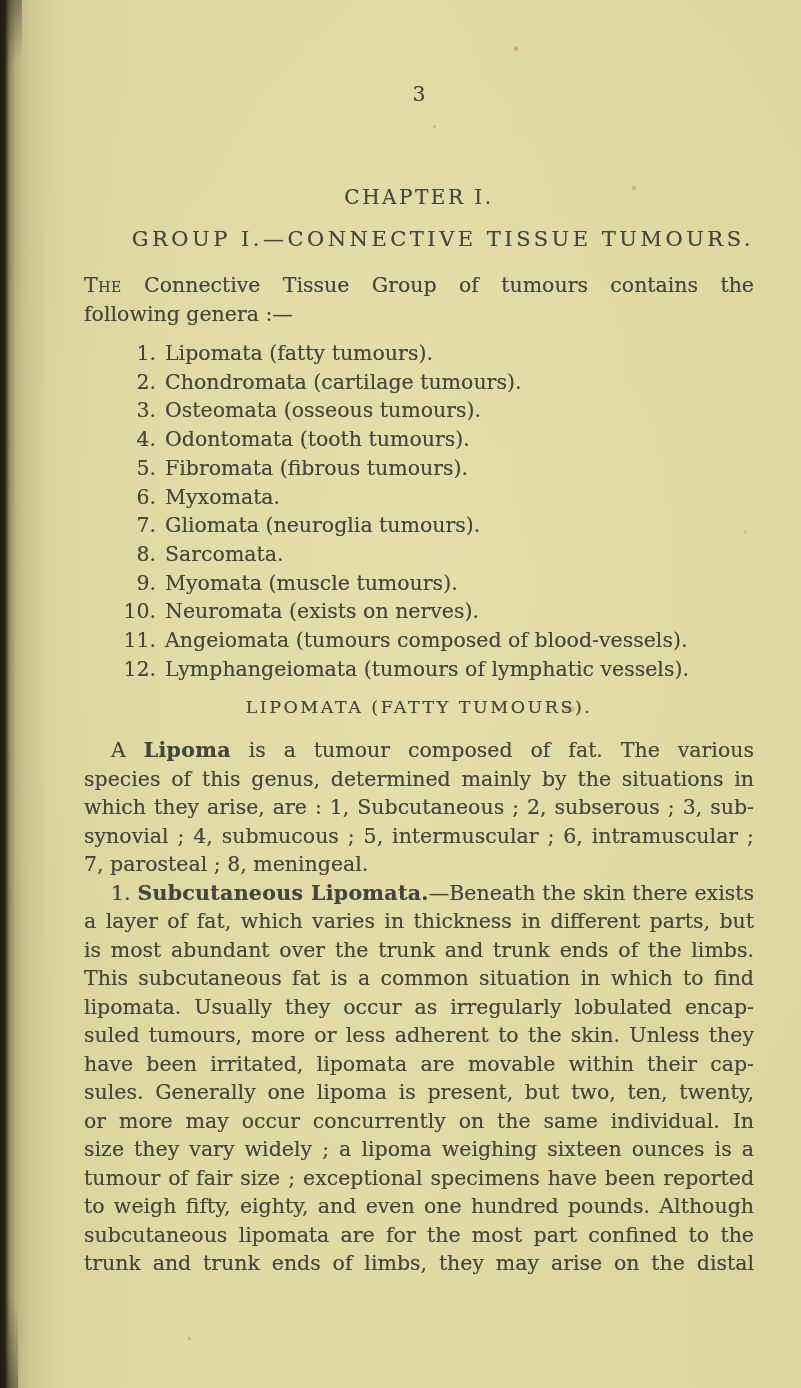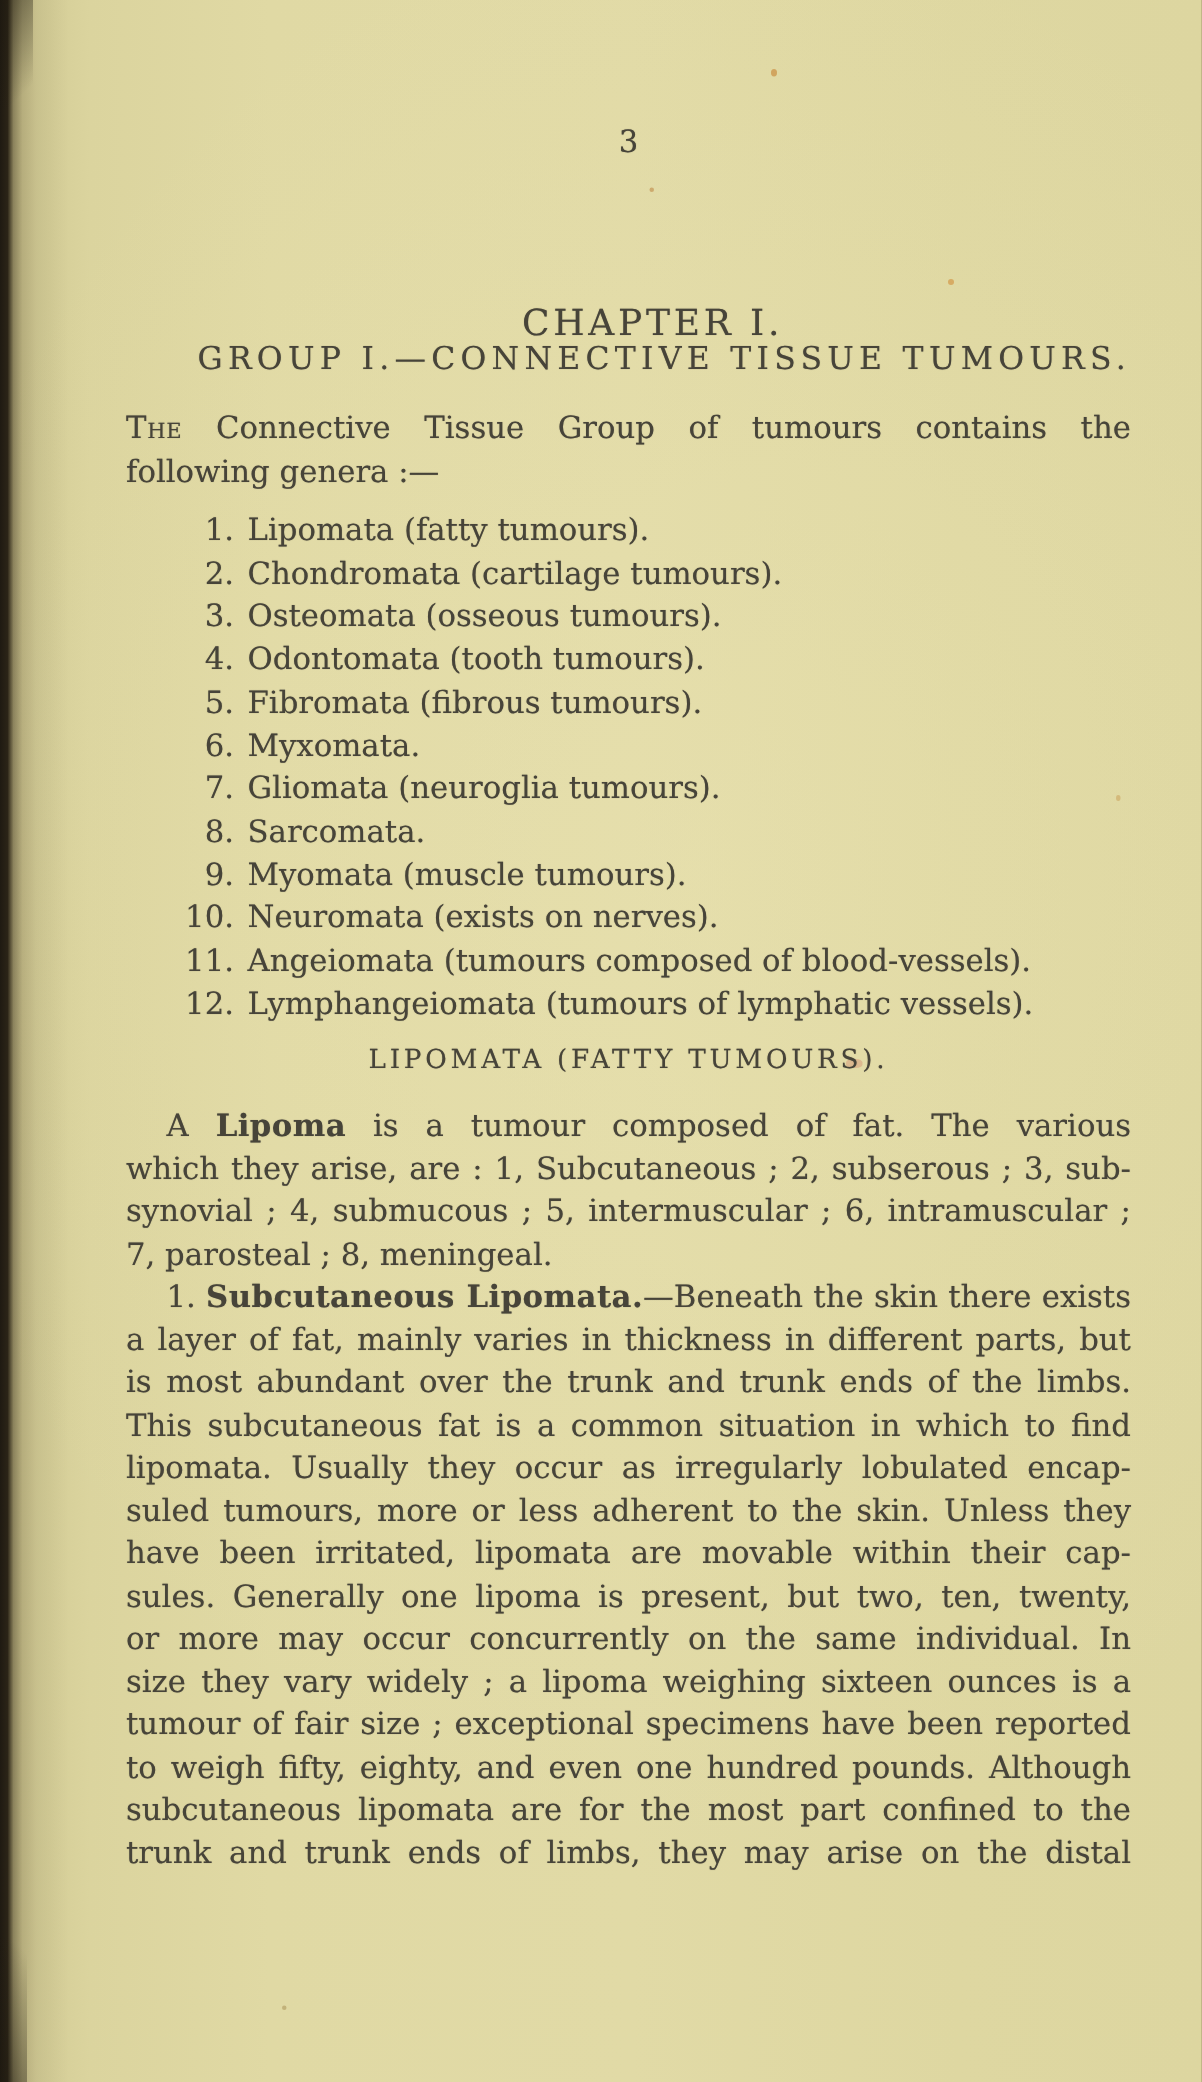--- a/index.html
+++ b/index.html
@@ -19,21 +19,21 @@
     background:linear-gradient(90deg,
       #1f1a12 0px,#2b2417 5px,rgba(86,76,50,.55) 9px,
       rgba(118,106,70,.28) 15px,rgba(120,110,75,.12) 24px,rgba(0,0,0,0) 46px);
   }
   .gutter-top{position:absolute;left:0;top:0;width:22px;height:90px;
     background:linear-gradient(135deg,rgba(30,25,15,.5),rgba(0,0,0,0) 70%);}
   .gutter-bottom{position:absolute;left:0;bottom:0;width:18px;height:120px;
     background:linear-gradient(45deg,rgba(30,25,15,.45),rgba(0,0,0,0) 75%);}
   .col{position:absolute;left:84px;width:670px;}
   .folio{top:82px;text-align:center;font-size:20.5px;}
-  .chapter{top:185px;text-align:center;font-size:24px;letter-spacing:2.5px;font-weight:400;margin:16px;}
+  .chapter{top:185px;text-align:center;font-size:20px;letter-spacing:2.5px;font-weight:400;margin:0;}
   .group{top:227px;text-align:right;font-size:21px;letter-spacing:3.5px;font-weight:400;margin:0;}
   .intro{top:271px;font-size:20.5px;line-height:29px;}
   .jline{text-align:justify;text-align-last:justify;}
   .lline{text-align:left;}
   .smallcaps{font-variant:small-caps;letter-spacing:.5px;margin-top:32px;}
   .genera{top:339px;font-size:20.5px;line-height:28.7px;}
   .genus-row{display:flex;}
   .genus-num{flex:0 0 72px;text-align:right;}
   .genus-label{margin-left:9px;}
   .section{top:697px;text-align:center;font-size:17.5px;letter-spacing:2.5px;font-weight:400;margin:0;}
@@ -122,26 +122,27 @@
     <div class="genus-row">
         <span class="genus-num">12.</span>
         <span class="genus-label">Lymphangeiomata (tumours of lymphatic vessels).</span>
       </div>
   </div>
 
   <h3 class="col section">LIPOMATA (FATTY TUMOURS).</h3>
 
   <div class="col bodytext">
     <div class="jline indent"><span>A </span><b>Lipoma</b><span> is a tumour composed of fat.  The various</span></div>
+    <div class="jline">species of this genus, determined mainly by the situations in</div>
     <div class="jline">which they arise, are : 1, Subcutaneous ; 2, subserous ; 3, sub-</div>
     <div class="jline">synovial ; 4, submucous ; 5, intermuscular ;  6, intramuscular ;</div>
     <div class="lline">7, parosteal ; 8, meningeal.</div>
 
     <div class="jline indent"><span>1. </span><b>Subcutaneous Lipomata.</b><span>—Beneath the skin there exists</span></div>
-    <div class="jline">a layer of fat, mainly varies in thickness in different parts, but</div>
+    <div class="jline">a layer of fat, which varies in thickness in different parts, but</div>
     <div class="jline">is most abundant over the trunk and trunk ends of the limbs.</div>
     <div class="jline">This subcutaneous fat is a common situation in which to find</div>
     <div class="jline">lipomata.  Usually they occur as irregularly lobulated encap-</div>
     <div class="jline">suled tumours, more or less adherent to the skin.  Unless they</div>
     <div class="jline">have been irritated, lipomata are movable within their cap-</div>
     <div class="jline">sules.  Generally one lipoma is present, but two, ten, twenty,</div>
     <div class="jline">or more may occur concurrently on the same individual.  In</div>
     <div class="jline">size they vary widely ; a lipoma weighing sixteen ounces is a</div>
     <div class="jline">tumour of fair size ; exceptional specimens have been reported</div>
     <div class="jline">to weigh fifty, eighty, and even one hundred pounds. Although</div>

